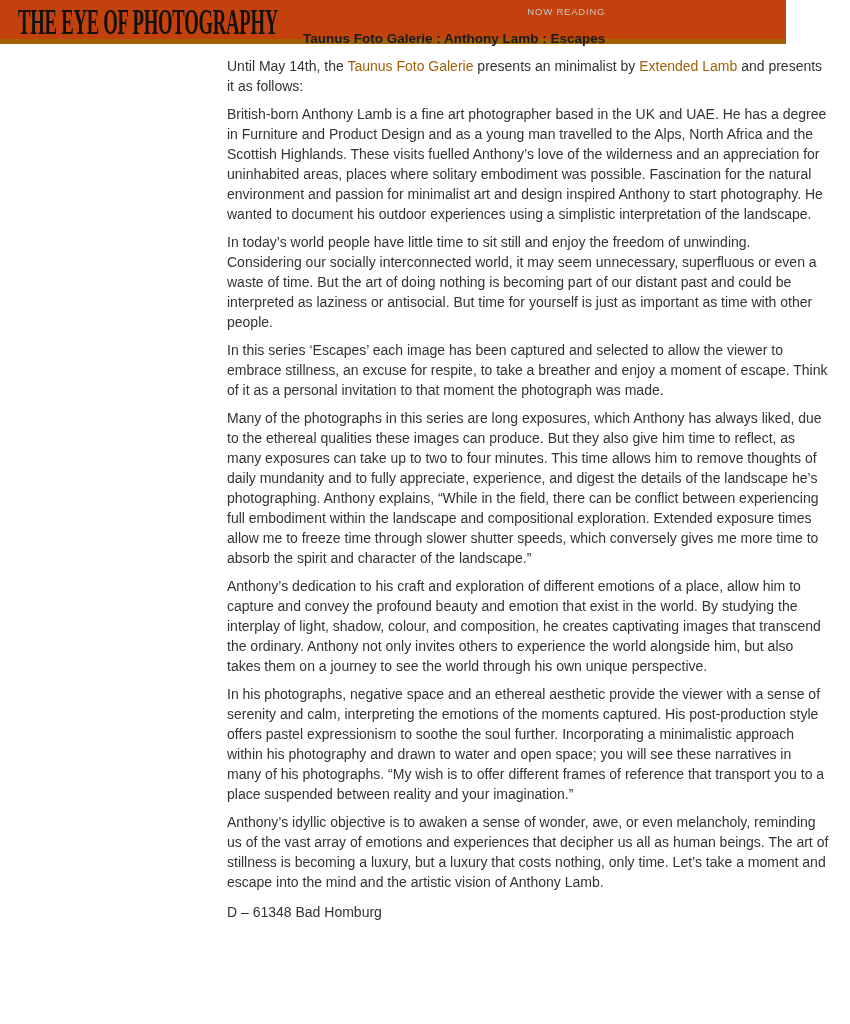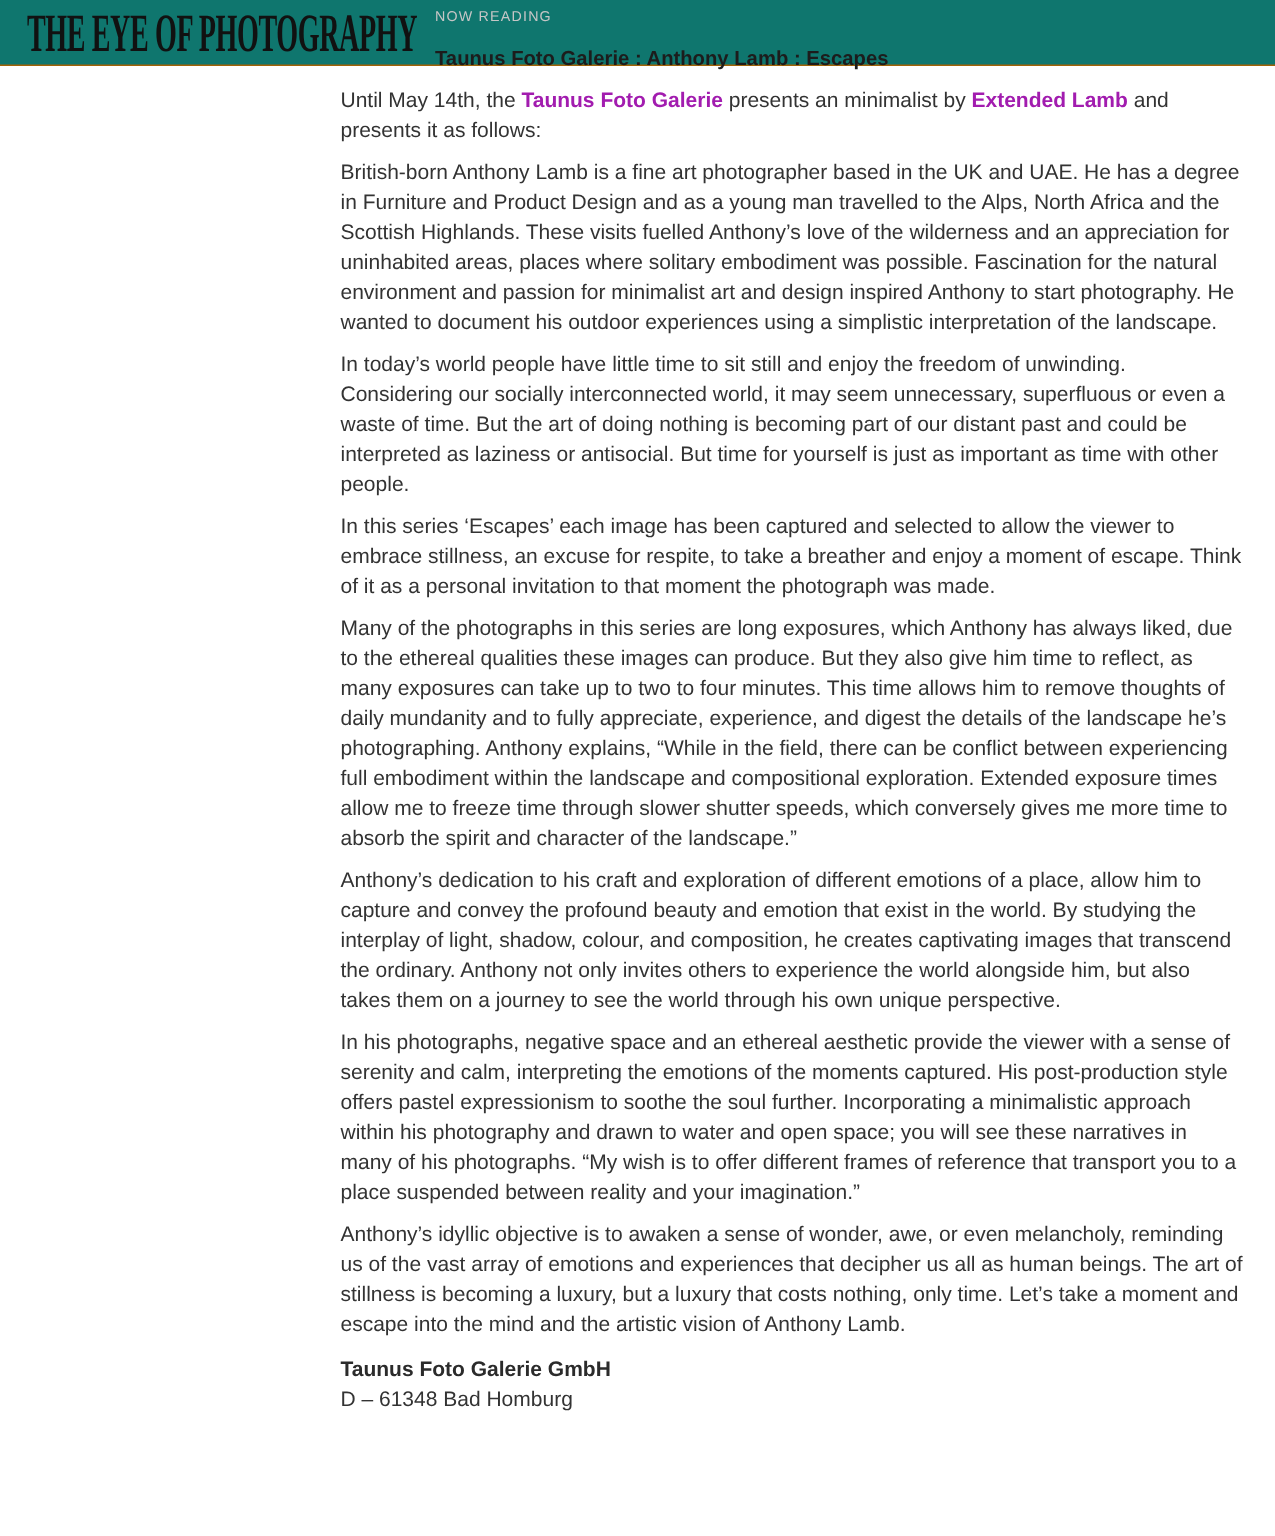--- a/index.html
+++ b/index.html
@@ -6,44 +6,45 @@
   html, body {
     width: 850px;
     height: 1024px;
     overflow: hidden;
     background: #ffffff;
     font-family: "Liberation Sans", sans-serif;
   }
   
   .site-header {
     position: relative;
-    width: 850px;
+    width: 786px;
     height: 44px;
-    border-bottom: 1px solid #a16207;
-    background: #0f766e;
+    border-bottom: 5px solid #a16207;
+    background: #c2410c;
   }
   .logo {
     position: absolute;
     left: 18px;
     top: 3px;
     font-family: "Liberation Serif", serif;
     font-weight: bold;
     font-size: 36px;
     line-height: 38px;
     color: #111111;
     white-space: nowrap;
     transform: scaleX(0.52);
     transform-origin: left center;
     letter-spacing: -0.5px;
     cursor: pointer;
   }
   .now-reading {
     position: absolute;
-    left: 290px;
+    left: 303px;
     top: 6px;
+    text-align: right;
   }
   .nr-label {
     font-size: 9.5px;
     letter-spacing: 0.8px;
     color: #c6c6c6;
     font-weight: 400;
     text-transform: uppercase;
   }
   .nr-title {
     margin-top: 14px;
@@ -57,22 +58,22 @@
     width: 602px;
     padding-top: 12px;
     font-size: 14px;
     line-height: 20px;
     color: #333333;
   }
   .article p.para {
     margin: 0 0 8px 0;
   }
   .article strong {
-    font-weight: bold;
-    color: #a21caf;
+    font-weight: normal;
+    color: #a16207;
   }
   
   .gallery-info {
     margin-left: 227px;
     width: 602px;
     margin-top: 10px;
     font-size: 14px;
     line-height: 20px;
     color: #333333;
   }
@@ -98,17 +99,16 @@
       <p class="para"><span>British-born Anthony Lamb is a fine art photographer based in the UK and UAE. He has a degree in Furniture and Product Design and as a young man travelled to the Alps, North Africa and the Scottish Highlands. These visits fuelled Anthony’s love of the wilderness and an appreciation for uninhabited areas, places where solitary embodiment was possible. Fascination for the natural environment and passion for minimalist art and design inspired Anthony to start photography. He wanted to document his outdoor experiences using a simplistic interpretation of the landscape.</span></p>
       <p class="para"><span>In today’s world people have little time to sit still and enjoy the freedom of unwinding. Considering our socially interconnected world, it may seem unnecessary, superfluous or even a waste of time. But the art of doing nothing is becoming part of our distant past and could be interpreted as laziness or antisocial. But time for yourself is just as important as time with other people.</span></p>
       <p class="para"><span>In this series ‘Escapes’ each image has been captured and selected to allow the viewer to embrace stillness, an excuse for respite, to take a breather and enjoy a moment of escape. Think of it as a personal invitation to that moment the photograph was made.</span></p>
       <p class="para"><span>Many of the photographs in this series are long exposures, which Anthony has always liked, due to the ethereal qualities these images can produce. But they also give him time to reflect, as many exposures can take up to two to four minutes. This time allows him to remove thoughts of daily mundanity and to fully appreciate, experience, and digest the details of the landscape he’s photographing. Anthony explains, “While in the field, there can be conflict between experiencing full embodiment within the landscape and compositional exploration. Extended exposure times allow me to freeze time through slower shutter speeds, which conversely gives me more time to absorb the spirit and character of the landscape.”</span></p>
       <p class="para"><span>Anthony’s dedication to his craft and exploration of different emotions of a place, allow him to capture and convey the profound beauty and emotion that exist in the world. By studying the interplay of light, shadow, colour, and composition, he creates captivating images that transcend the ordinary. Anthony not only invites others to experience the world alongside him, but also takes them on a journey to see the world through his own unique perspective.</span></p>
       <p class="para"><span>In his photographs, negative space and an ethereal aesthetic provide the viewer with a sense of serenity and calm, interpreting the emotions of the moments captured. His post-production style offers pastel expressionism to soothe the soul further. Incorporating a minimalistic approach within his photography and drawn to water and open space; you will see these narratives in many of his photographs. “My wish is to offer different frames of reference that transport you to a place suspended between reality and your imagination.”</span></p>
       <p class="para"><span>Anthony’s idyllic objective is to awaken a sense of wonder, awe, or even melancholy, reminding us of the vast array of emotions and experiences that decipher us all as human beings. The art of stillness is becoming a luxury, but a luxury that costs nothing, only time. Let’s take a moment and escape into the mind and the artistic vision of Anthony Lamb.</span></p>
     </div>
 
   <div class="gallery-info">
-    <div class="gname">Taunus Foto Galerie GmbH</div>
     <div>D – 61348 Bad Homburg</div>
 
   </div>
 </main>
 
 </body></html>

